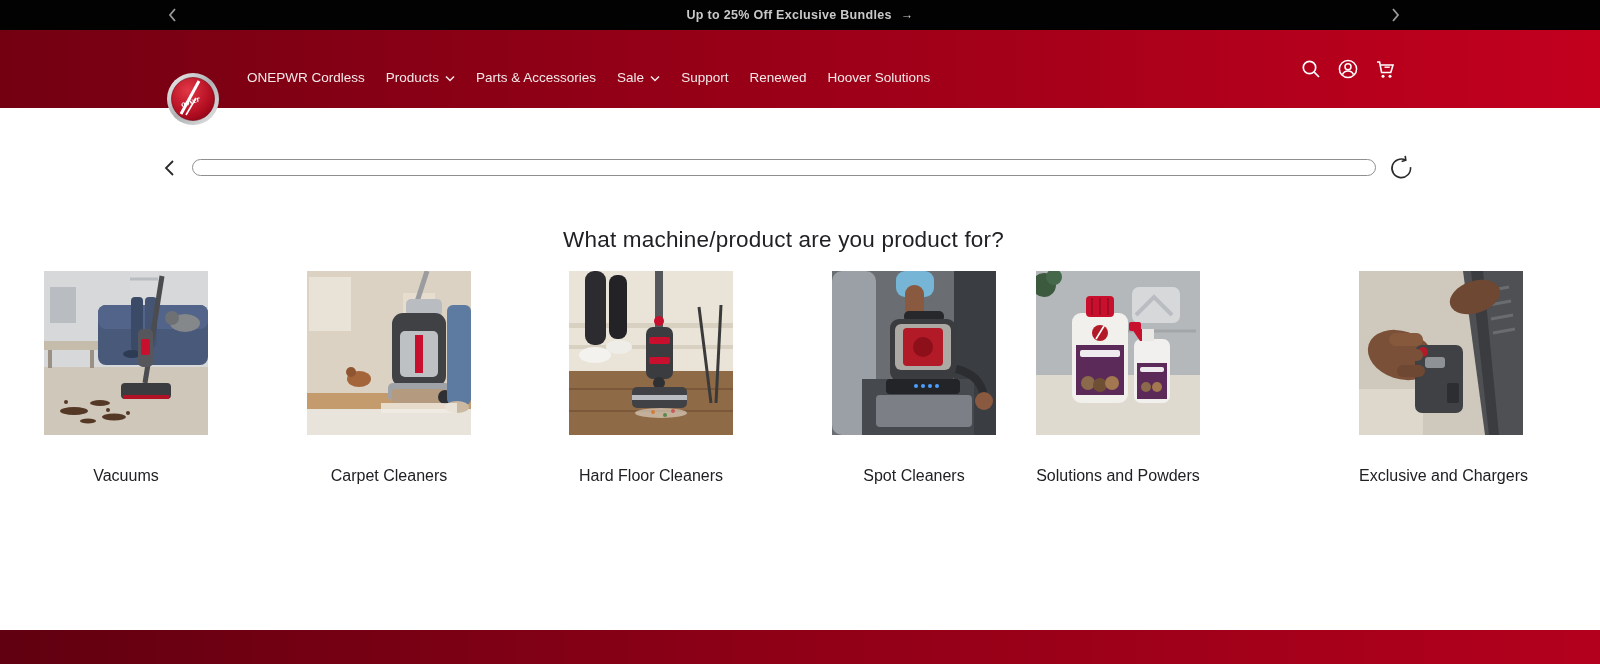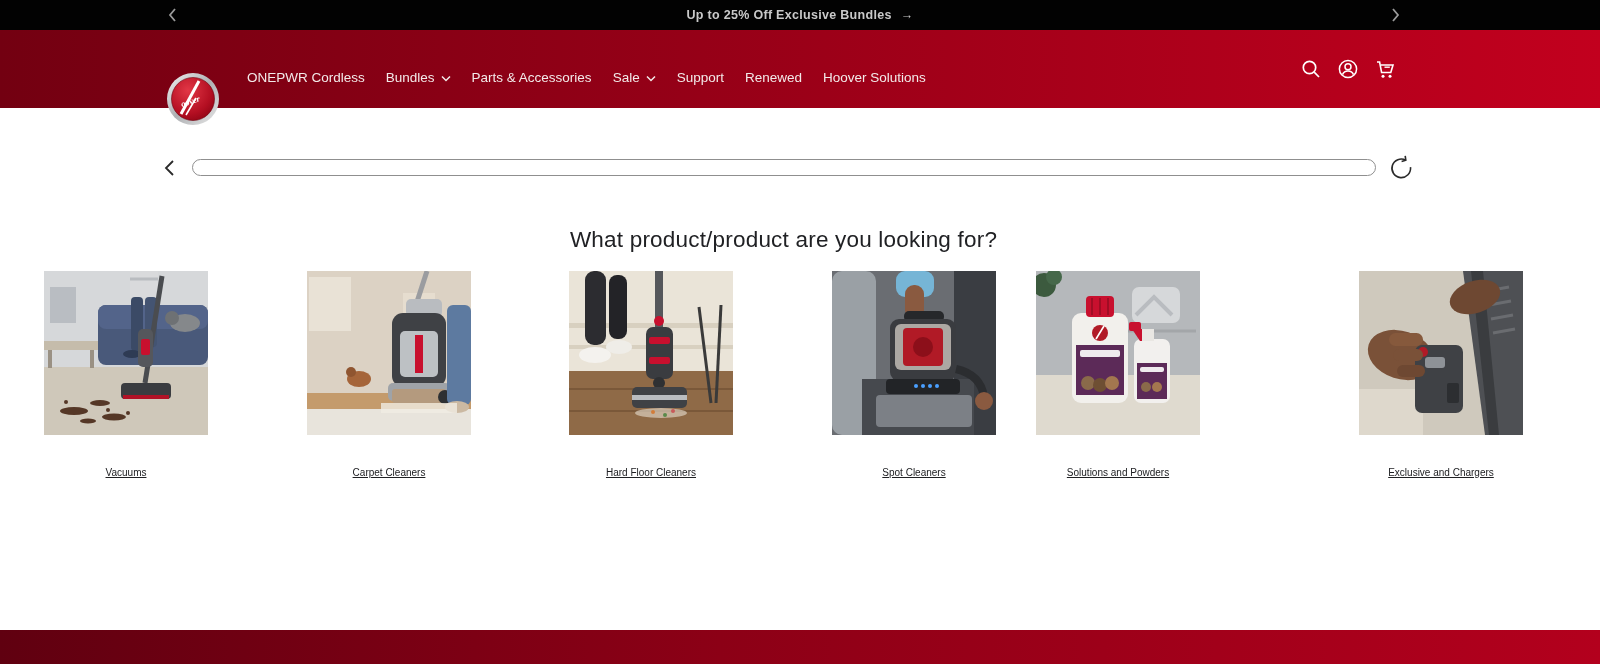--- a/index.html
+++ b/index.html
@@ -54,21 +54,21 @@
 
   .quiz-heading {
     position:absolute; top:227px; left:0; width:1567px; text-align:center;
     font-size:22.5px; color:#202124; font-weight:400; letter-spacing:.2px;
   }
 
   
   .card { position:absolute; top:271px; width:164px; cursor:pointer; }
   .card .thumb { width:164px; height:164px; display:block; }
   .card .caption {
-    margin-top:32px; text-align:center; font-size:10px; color:#202124; white-space:nowrap;text-decoration:underline;
+    margin-top:32px; text-align:center; font-size:16px; color:#202124; white-space:nowrap;
   }
   .card.c1 { left:44px; }
   .card.c2 { left:307px; }
   .card.c3 { left:569px; }
   .card.c4 { left:832px; }
   .card.c5 { left:1036px; }
   .card.c6 { left:1359px; }
 
   
   .footer-strip {
@@ -111,21 +111,21 @@
     <path d="M15 42 L33 9" stroke="#ffffff" stroke-width="3" fill="none"></path>
     <path d="M20 43 L30 26" stroke="#ffffff" stroke-width="1.6" fill="none"></path>
     <text x="16" y="35" transform="rotate(-18 16 35)" fill="#ffffff" font-size="8.5" font-style="italic" font-weight="700" font-family="Liberation Serif, serif">oover</text>
   </svg>
 
   <div class="nav-links">
     <div class="nav-item">
         <span>ONEPWR Cordless</span>
       </div>
     <div class="nav-item">
-        <span>Bundles</span>
+        <span>Products</span>
         <svg width="10" height="7" viewBox="0 0 10 7">
           <polyline points="1,1.5 5,5.5 9,1.5" fill="none" stroke="#f3e9e9" stroke-width="1.5"></polyline>
         </svg>
       </div>
     <div class="nav-item">
         <span>Parts &amp; Accessories</span>
       </div>
     <div class="nav-item">
         <span>Sale</span>
         <svg width="10" height="7" viewBox="0 0 10 7">
@@ -166,21 +166,21 @@
   <polyline points="14,4 7,11 14,18" fill="none" stroke="#2a2a2a" stroke-width="1.8"></polyline>
 </svg>
 <div class="progress-track">
   <div class="progress-fill" style="width: 0%;"></div>
 </div>
 <svg class="quiz-restart" viewBox="0 0 28 28">
   <path d="M19.8 6.2 A 9.3 9.3 0 1 0 24.5 13.2" fill="none" stroke="#2a2a2a" stroke-width="1.6"></path>
   <polyline points="19.2,1.8 19.8,6.2 15.6,7.4" fill="none" stroke="#2a2a2a" stroke-width="1.6"></polyline>
 </svg>
 
-<div class="quiz-heading">What product/product are you looking for?</div>
+<div class="quiz-heading">What machine/product are you product for?</div>
 
 <div class="card c1">
   <svg class="thumb" viewBox="0 0 164 164">
     <rect width="164" height="96" fill="#d6d8da"></rect>
     <rect x="6" y="16" width="26" height="36" fill="#b9bdc2"></rect>
     <rect width="164" y="96" height="68" fill="#cfc8ba"></rect>
     <rect x="0" y="70" width="56" height="9" fill="#c5bcab"></rect>
     <rect x="4" y="79" width="4" height="18" fill="#9a9184"></rect>
       <rect x="46" y="79" width="4" height="18" fill="#9a9184"></rect>
     <rect x="54" y="34" width="110" height="60" rx="8" fill="#49597a"></rect>

